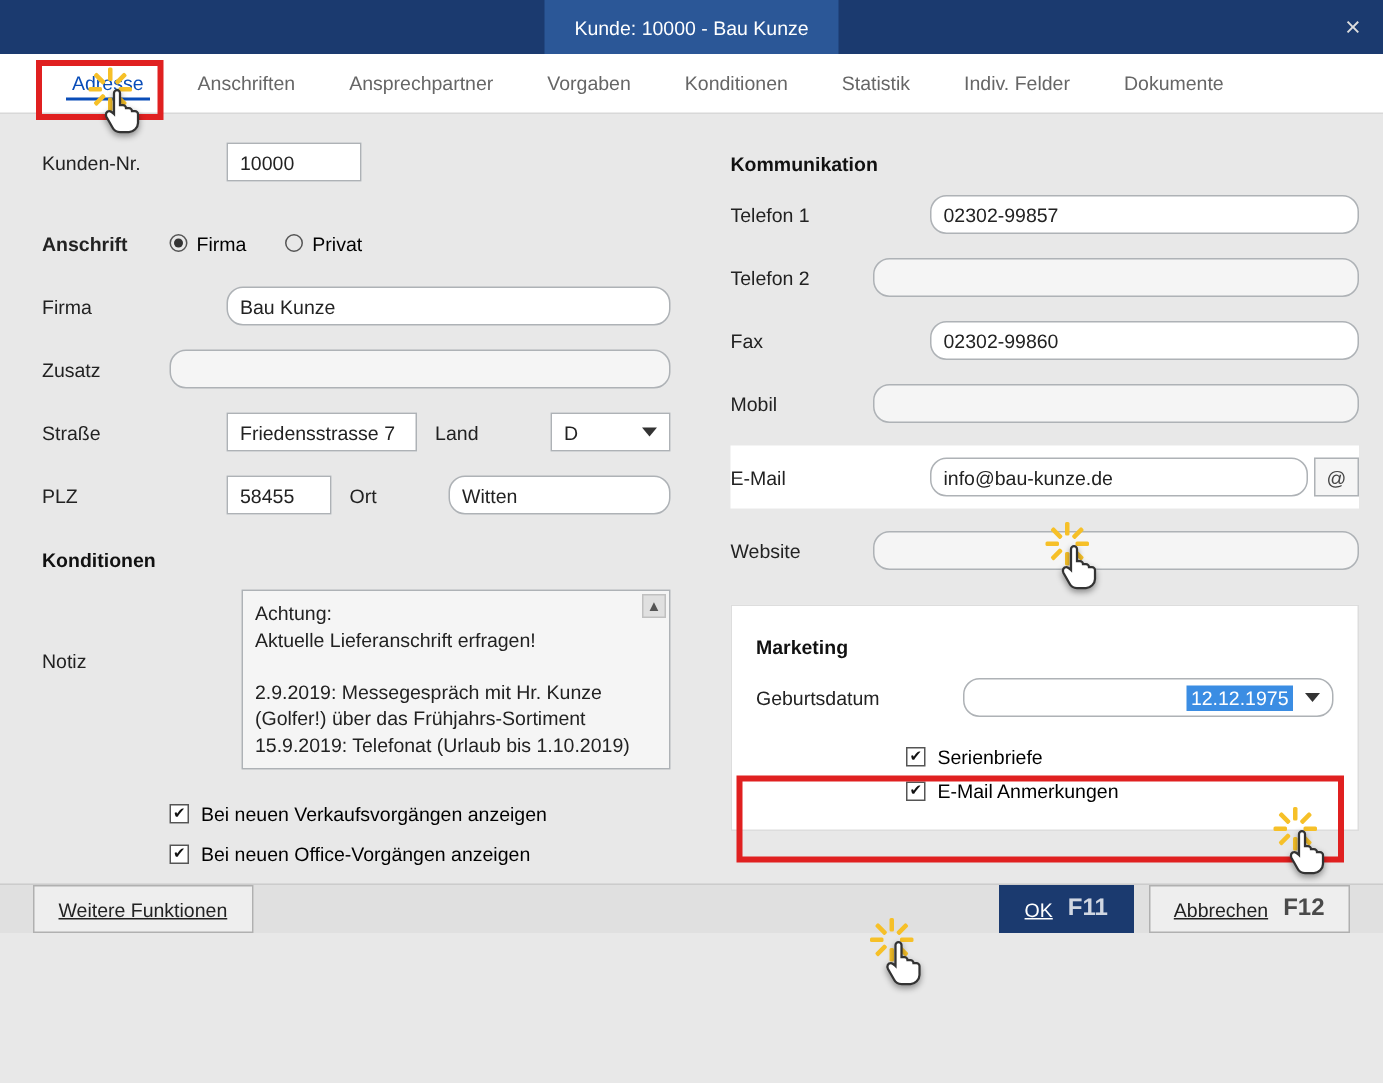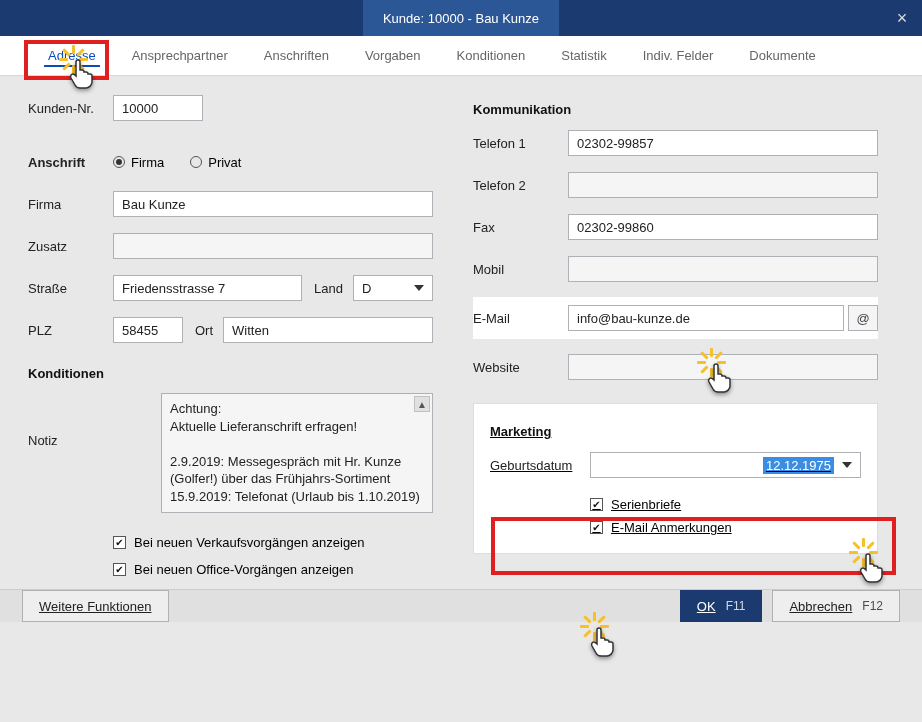--- a/index.html
+++ b/index.html
@@ -7,31 +7,31 @@
 
 .window { width: 922px; height: 622px; background: #e8e8e8; display: flex; flex-direction: column; }
 .titlebar { background: #1b3a6f; height: 36px; display: flex; align-items: center; justify-content: center; position: relative; }
 .titlebar .title { background: #2b5797; color: #fff; padding: 8px 20px; height: 36px; display: flex; align-items: center; }
 .titlebar .close { position: absolute; right: 0; top: 0; width: 40px; height: 36px; display: flex; align-items: center; justify-content: center; color: #ddd; cursor: pointer; font-size: 18px;}
 .tabs { background: #fff; border-bottom: 1px solid #d8d8d8; display: flex; padding: 0 30px; height: 44px; }
 .tab { padding: 12px 18px; color: #666; cursor: pointer; border: none; background: none; position: relative; }
 .tab.active { color: #0a4db8; }
 .tab.active::after { content:""; position:absolute; left:14px; right:14px; bottom:8px; height:2px; background:#0a4db8; }
 
-.body { flex: 1; display: flex; padding: 18px 44px 8px 28px; gap: 40px; }
+.body { flex: 1; display: flex; padding: 18px 16px 8px 28px; gap: 40px; }
 .col { flex: 1; display: flex; flex-direction: column; }
 
 .row { display: flex; align-items: center; margin-bottom: 14px; min-height: 28px; }
 .row .lbl { width: 85px; color: #222; }
 .row.section .lbl, .section-title { font-weight: bold; color: #111; }
 .section-title { margin: 8px 0 12px 0; }
 .fld { height: 26px; border: 1px solid #aeb2b6; background: #f5f5f5; padding: 3px 8px; color: #222; display:flex; align-items:center; }
-.fld.filled { background: #fff; }
+.fld.filled { background: #fff; margin-left: 38px; }
 .fld.small { width: 70px; }
-.fld.grow { flex: 1; }
+.fld.grow { flex: 1; border-radius: 11px; }
 .inline-lbl { margin: 0 10px 0 12px; color:#222; }
 .radio-group { display:flex; gap: 26px; }
 .radio-group label { display:flex; align-items:center; gap:6px; }
 .radio-dot { width:12px; height:12px; border-radius:50%; border:1px solid #555; display:inline-flex; align-items:center; justify-content:center; }
 .radio-dot.sel::after { content:""; width:6px; height:6px; border-radius:50%; background:#333; }
 
 .caret-down { width:0; height:0; border-left:5px solid transparent; border-right:5px solid transparent; border-top:6px solid #333; display:inline-block; }
 .select { display:flex; align-items:center; }
 .select .caret-down { margin-left:auto; }
 
@@ -39,28 +39,28 @@
 .scroll-arrow { position:absolute; right:3px; top:3px; width:16px; height:16px; background:#e0e0e0; display:flex; align-items:center; justify-content:center; font-size:10px; color:#555; border:1px solid #c0c0c0;}
 .textarea-wrap { position: relative; flex:1;margin-left:48px; }
 
 .checkbox-line { display:flex; align-items:center; gap:8px; margin: 8px 0 4px 0; }
 .chk { width:13px; height:13px; border:1px solid #555; display:flex; align-items:center; justify-content:center; background:#fff; }
 .chk.checked::after{ content:"✔"; font-size:10px; color:#111; line-height:1;}
 
 .email-row { background:#fff; padding: 8px 0; }
 .at-btn { width: 30px; height: 26px; border:1px solid #aeb2b6; background:#f5f5f5; display:flex; align-items:center; justify-content:center; margin-left: 4px; color:#444;}
 
-.marketing-box { background:#fff; border:1px solid #ddd; padding: 12px 16px 14px 16px; margin-top: 8px; text-decoration: underline; }
+.marketing-box { background:#fff; border:1px solid #ddd; padding: 12px 16px 14px 16px; margin-top: 8px; }
 .marketing-inner { }
 
 .footer { height: 58px; background:#e0e0e0; border-top:1px solid #ccc; display:flex; align-items:center; padding: 0 22px; gap:10px; }
 .footer .spacer { flex:1; }
 .btn { height: 32px; padding: 0 16px; border:1px solid #b0b0b0; background:#eee; color:#222; cursor:pointer; display:flex; align-items:center; gap:10px; }
 .btn.primary { background:#1b3a6f; color:#fff; border:1px solid #1b3a6f; }
-.btn .sc { opacity:0.8; font-size:12px; }
+.btn .sc { opacity:0.8; font-size:16px;font-weight:bold; }
 .btn .ul { text-decoration: underline; }
 
 .red-box { position:absolute; border:4px solid #e02020; pointer-events:none; z-index:5; }
 .hand-cursor { position:absolute; z-index:6; pointer-events:none; }
 .hand-cursor svg { filter: drop-shadow(0 2px 2px rgba(0,0,0,0.4)); }
 .spark { position:absolute; z-index:5; pointer-events:none; }
 .spark div { position:absolute; width:3px; height:9px; background:#f6c028; border-radius:1px; }
 
 .selected-text { background:#3b8de3; color:#fff; padding: 1px 3px; }
 
@@ -69,22 +69,22 @@
 <body>
 
 <div class="window">
   <div class="titlebar">
     <div class="title">Kunde: 10000 - Bau Kunze</div>
     <div class="close">×</div>
   </div>
 
   <div class="tabs">
     <button class="tab active">Adresse</button>
+    <button class="tab">Anschriften</button>
     <button class="tab">Ansprechpartner</button>
-    <button class="tab">Anschriften</button>
     <button class="tab">Vorgaben</button>
     <button class="tab">Konditionen</button>
     <button class="tab">Statistik</button>
     <button class="tab">Indiv. Felder</button>
     <button class="tab">Dokumente</button>
   </div>
 
   <div class="body">
     <div class="col left">
       <div class="row">

